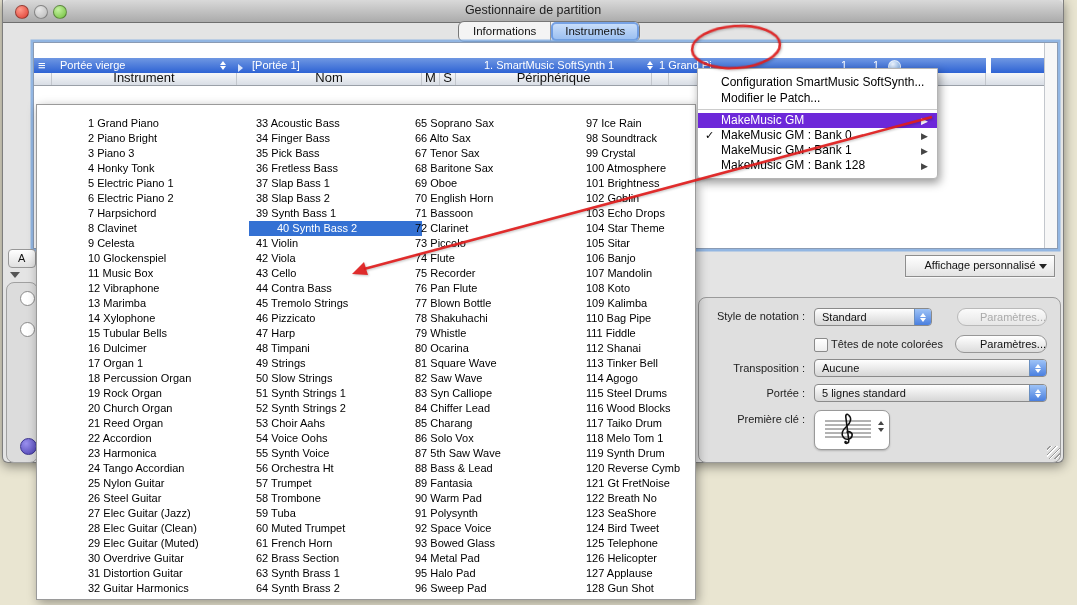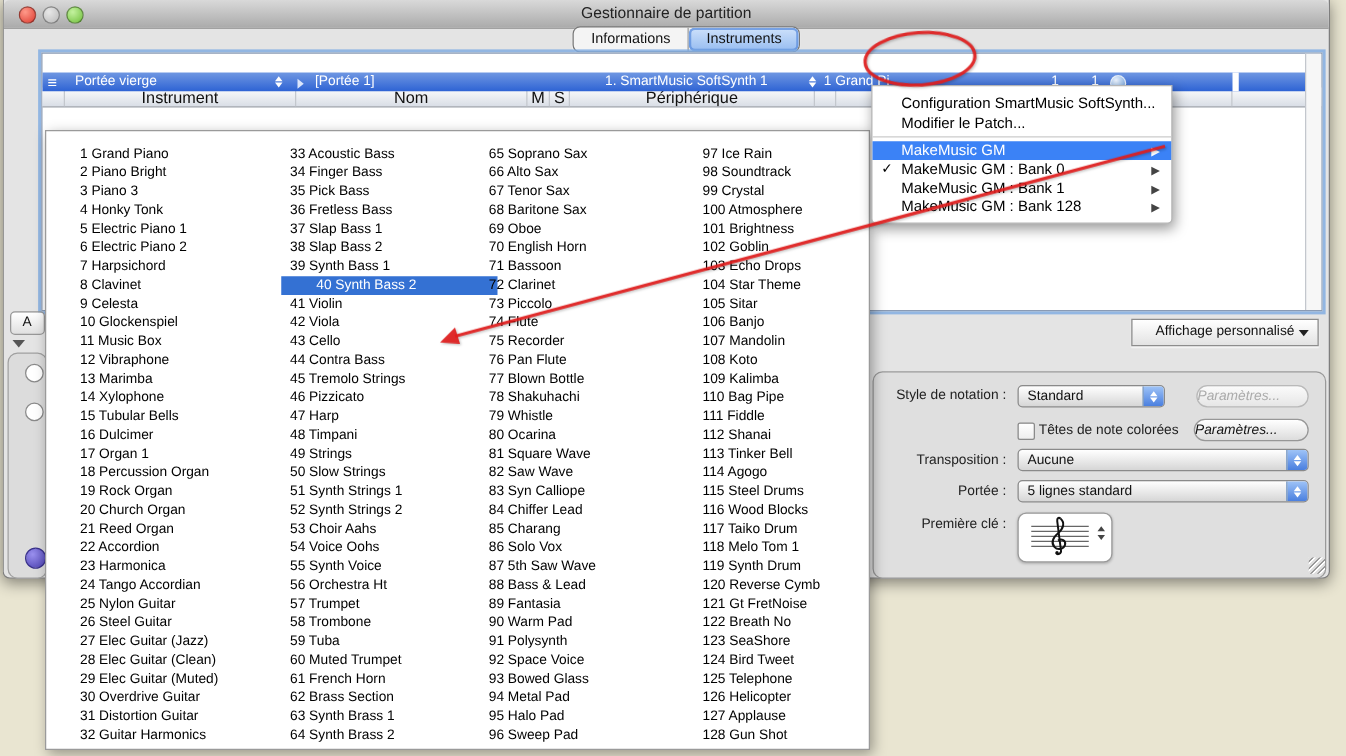--- a/index.html
+++ b/index.html
@@ -93,22 +93,22 @@
   .g-label{position:absolute;left:0;width:106px;text-align:right;font-size:11px;color:#222;}
   .dropdown{
     position:absolute;height:18px;display:flex;align-items:center;
     background:linear-gradient(#fff,#d6d6d6);border:1px solid #8a8a8a;border-radius:4px;
     font-size:11px;color:#111;box-sizing:border-box;overflow:hidden;
   }
   .dd-label{flex:1;padding-left:7px;white-space:nowrap;}
   .dd-cap{width:16px;align-self:stretch;display:flex;flex-direction:column;align-items:center;justify-content:center;gap:1px;
     background:linear-gradient(#9ec3f7,#4a7fdf);border-left:1px solid #6a8fc0;}
   .pill{
-    position:absolute;height:18px;border-radius:10px;font-size:11px;line-height:17px;text-align:left;
-    background:linear-gradient(#fff,#dcdcdc);border:1px solid #979797;box-sizing:border-box;color:#111;font-style:italic;
+    position:absolute;height:18px;border-radius:10px;font-size:11px;line-height:17px;text-align:right;
+    background:linear-gradient(#fff,#dcdcdc);border:1px solid #979797;box-sizing:border-box;color:#111;
   }
   .pill.disabled{color:#aaa;border-color:#b9b9b9;background:linear-gradient(#fbfbfb,#e6e6e6);}
   #checkbox{position:absolute;width:12px;height:12px;background:linear-gradient(#fff,#eee);
     border:1px solid #8a8a8a;border-radius:2px;}
   #clef-btn{
     position:absolute;left:115px;top:112px;width:74px;height:38px;
     background:#fff;border:1px solid #999;border-radius:7px;
     box-shadow:0 1px 2px rgba(0,0,0,.2);
   }
   #clef-btn .stepper{position:absolute;right:5px;top:10px;display:flex;flex-direction:column;gap:3px;}
@@ -125,35 +125,35 @@
     background:#fff;border:1px solid #8a8a8a;}
   #frag-purple{position:absolute;left:20px;top:438px;width:15px;height:15px;border-radius:50%;
     background:radial-gradient(circle at 35% 30%,#9a90ee,#4a3fb0);border:1px solid #3a328c;}
 
   
   #gm-popup{
     position:absolute;left:36px;top:104px;width:658px;height:494px;z-index:10;
     background:#fff;border:1px solid #9a9a9a;
     box-shadow:2px 3px 10px rgba(0,0,0,.35);
   }
-  .gm-col{position:absolute;top:11px;width:158px;}
+  .gm-col{position:absolute;top:11px;width:158px;margin-left:24px;}
   .gm-item{height:15px;line-height:15px;font-size:11px;color:#000;
     padding-left:7px;white-space:nowrap;}
   .gm-item.hl{background:#3471d3;color:#fff;width:145px;padding-left:28px;}
 
   
   #menu{
     position:absolute;left:697px;top:68px;width:241px;z-index:20;
     background:#fff;border:1px solid #b5b5b5;border-radius:0 0 4px 4px;
     box-shadow:2px 4px 10px rgba(0,0,0,.4);
     padding:5px 0;font-size:12px;color:#000;box-sizing:border-box;
   }
   .menu-item{position:relative;height:16px;line-height:16px;padding-left:23px;white-space:nowrap;}
   .menu-item.sub{height:15px;line-height:15px;}
-  .menu-item.hl{background:#3b82f6;color:#fff;}
+  .menu-item.hl{background:#6d28d9;color:#fff;}
   .menu-sep{height:1px;background:#ccc;margin:3px 0;}
   .menu-check{position:absolute;left:7px;font-size:11px;}
   .menu-arrow{position:absolute;right:9px;top:1px;font-size:9px;color:#444;}
   .menu-item.hl .menu-arrow{color:#fff;}
 
   
   #annot{position:absolute;left:0;top:0;width:1077px;height:605px;z-index:30;pointer-events:none;}
 
   
   #grip{position:absolute;right:3px;bottom:3px;width:13px;height:13px;

